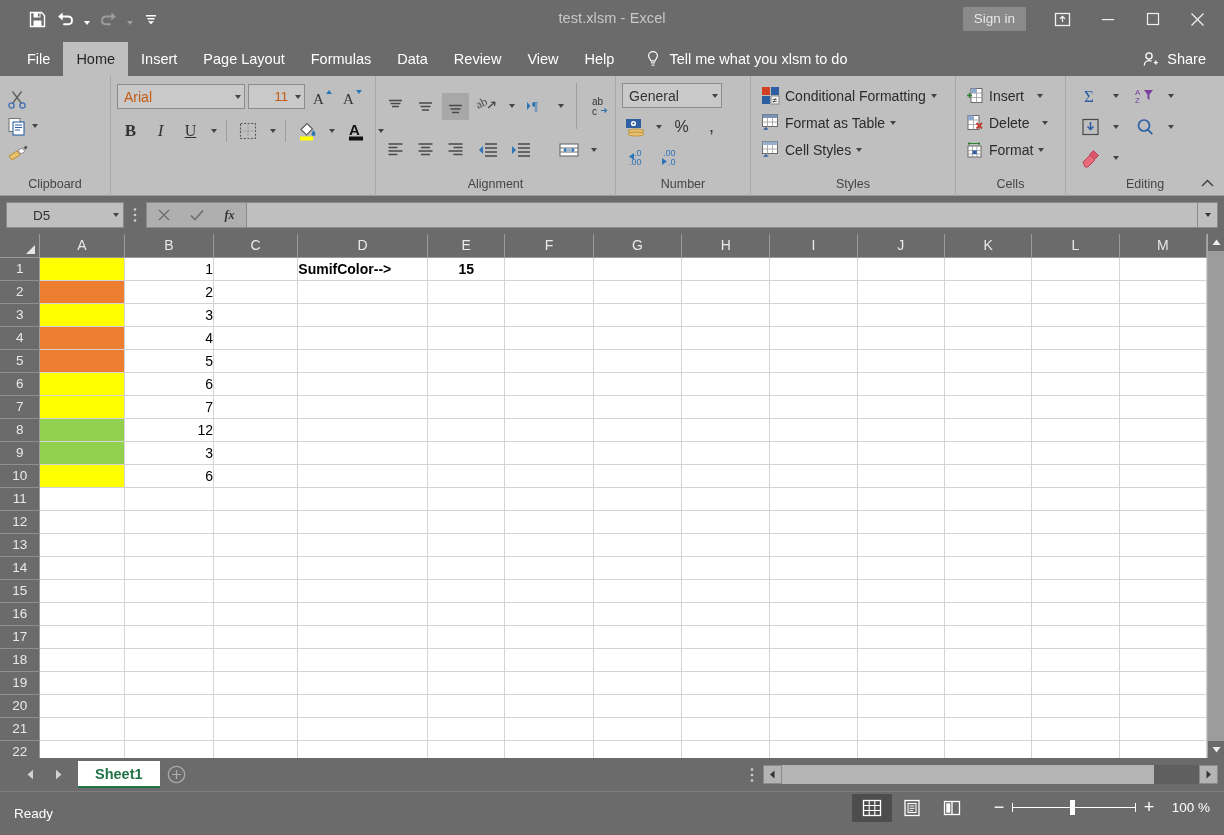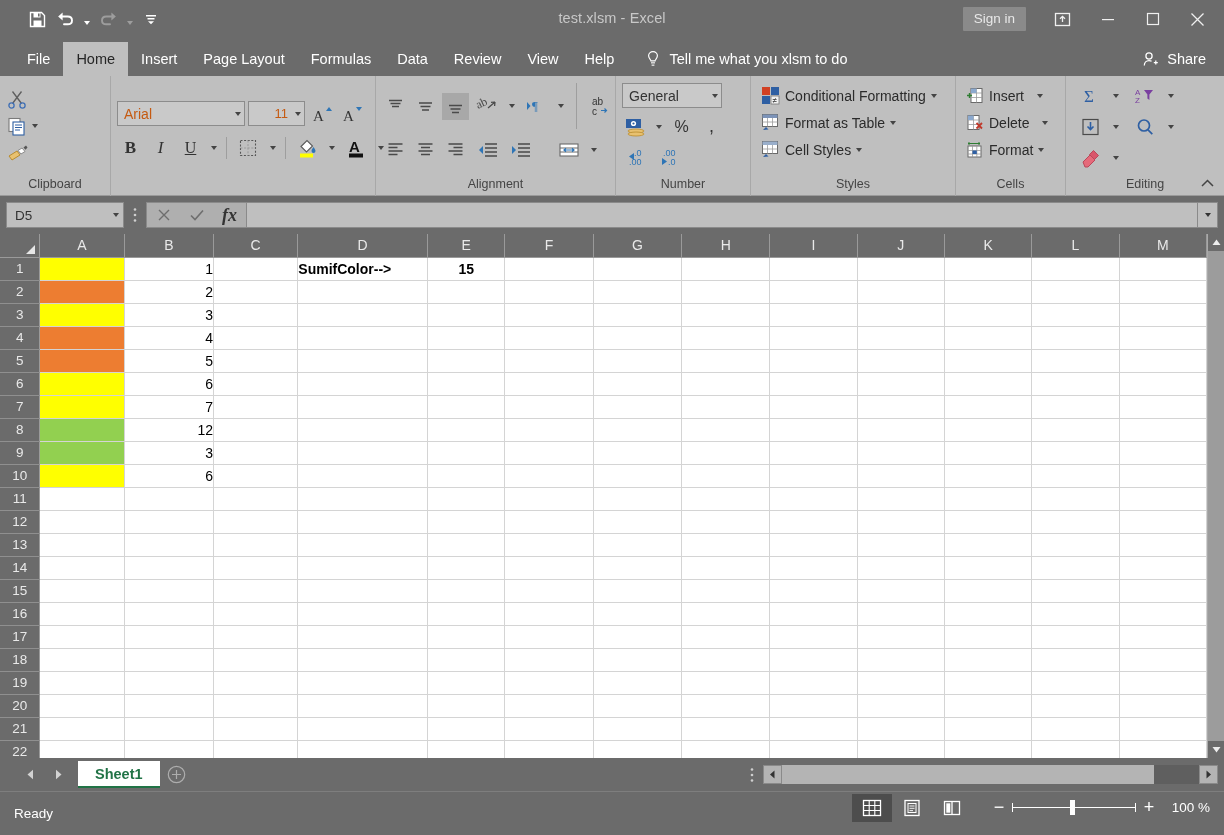--- a/index.html
+++ b/index.html
@@ -108,27 +108,27 @@
   .ital-i { font-family: "Liberation Serif", serif; font-style: italic; font-size: 17px; }
   .und-u { font-family: "Liberation Serif", serif; font-size: 16px; text-decoration: underline; }
 
   
   .bigrow { display: flex; align-items: center; gap: 5px; height: 27px; padding: 0 4px; cursor: pointer; font-size: 14px; color: #2B2B2B; white-space: nowrap; }
 
   
   .fbar { height: 38px; background: #6B6B6B; display: flex; align-items: center; padding: 0 6px; gap: 0; }
   .namebox {
     width: 118px; height: 26px; background: #BFBFBF; border: 1px solid #8A8A8A;
-    display: flex; align-items: center; padding: 0 4px 0 8px; cursor: pointer;
+    display: flex; align-items: center; padding: 0 4px 0 26px; cursor: pointer;
   }
   .namebox .nbtext { flex: 1; font-size: 13.5px; color: #333; }
   .fbar-grip { width: 22px; display: flex; align-items: center; justify-content: center; cursor: col-resize; }
   .fx-group { display: flex; align-items: center; height: 26px; background: #AFAFAF; border: 1px solid #8A8A8A; }
   .fxbtn { width: 33px; height: 24px; display: flex; align-items: center; justify-content: center; cursor: pointer; color: #6E6E6E; }
-  .fxbtn.fx { color: #333; font-family: "Liberation Serif", serif; font-style: italic; font-weight: bold; font-size: 18px; }
+  .fxbtn.fx { color: #333; font-family: "Liberation Serif", serif; font-style: italic; font-weight: bold; font-size: 12px; }
   .finput {
     flex: 1; height: 26px; background: #BFBFBF; border: 1px solid #8A8A8A; border-left: none;
     display: flex; align-items: center; padding: 0 8px; font-size: 13.5px; color: #222; cursor: text;
   }
   .fexpand { width: 20px; height: 26px; background: #BFBFBF; border: 1px solid #8A8A8A; border-left: none; display: flex; align-items: center; justify-content: center; cursor: pointer; }
 
   
   .gridwrap { position: relative; height: 524px; background: #FFFFFF; display: flex; }
   .gridmain { flex: 1; overflow: hidden; position: relative; }
   table.grid { border-collapse: collapse; table-layout: fixed; }
@@ -323,21 +323,21 @@
                 <path d="M12 7.5l4-2.5 3 3.5-4 2.5z" fill="#FFFFFF" stroke="#8A8A8A" stroke-width="1"></path>
                 <path d="M17.5 4.5l2.5-2 1.5 2-2 2.2z" fill="#555"></path>
               </svg>
           </div>
         </div>
       </div>
       <div class="rgroup-label">Clipboard</div>
     </div>
 
     <div class="rgroup" style="width:265px">
-      <div class="rgroup-body" style="flex-direction:column;padding-top:24px">
+      <div class="rgroup-body" style="flex-direction:column;padding-top:7px">
         <div class="fontrow">
           <div class="combo" style="width:128px">
             <span class="ctext orange">Arial</span>
             <span class="caret-d" style="border-top-color:#444"></span>
           </div>
           <div class="combo" style="width:57px;justify-content:flex-end">
             <span class="ctext orange" style="flex:none;text-align:right;font-size:13px">11</span>
             <span class="caret-d" style="border-top-color:#444;margin-left:7px"></span>
           </div>
           <div class="icbtn" title="Increase Font Size">

